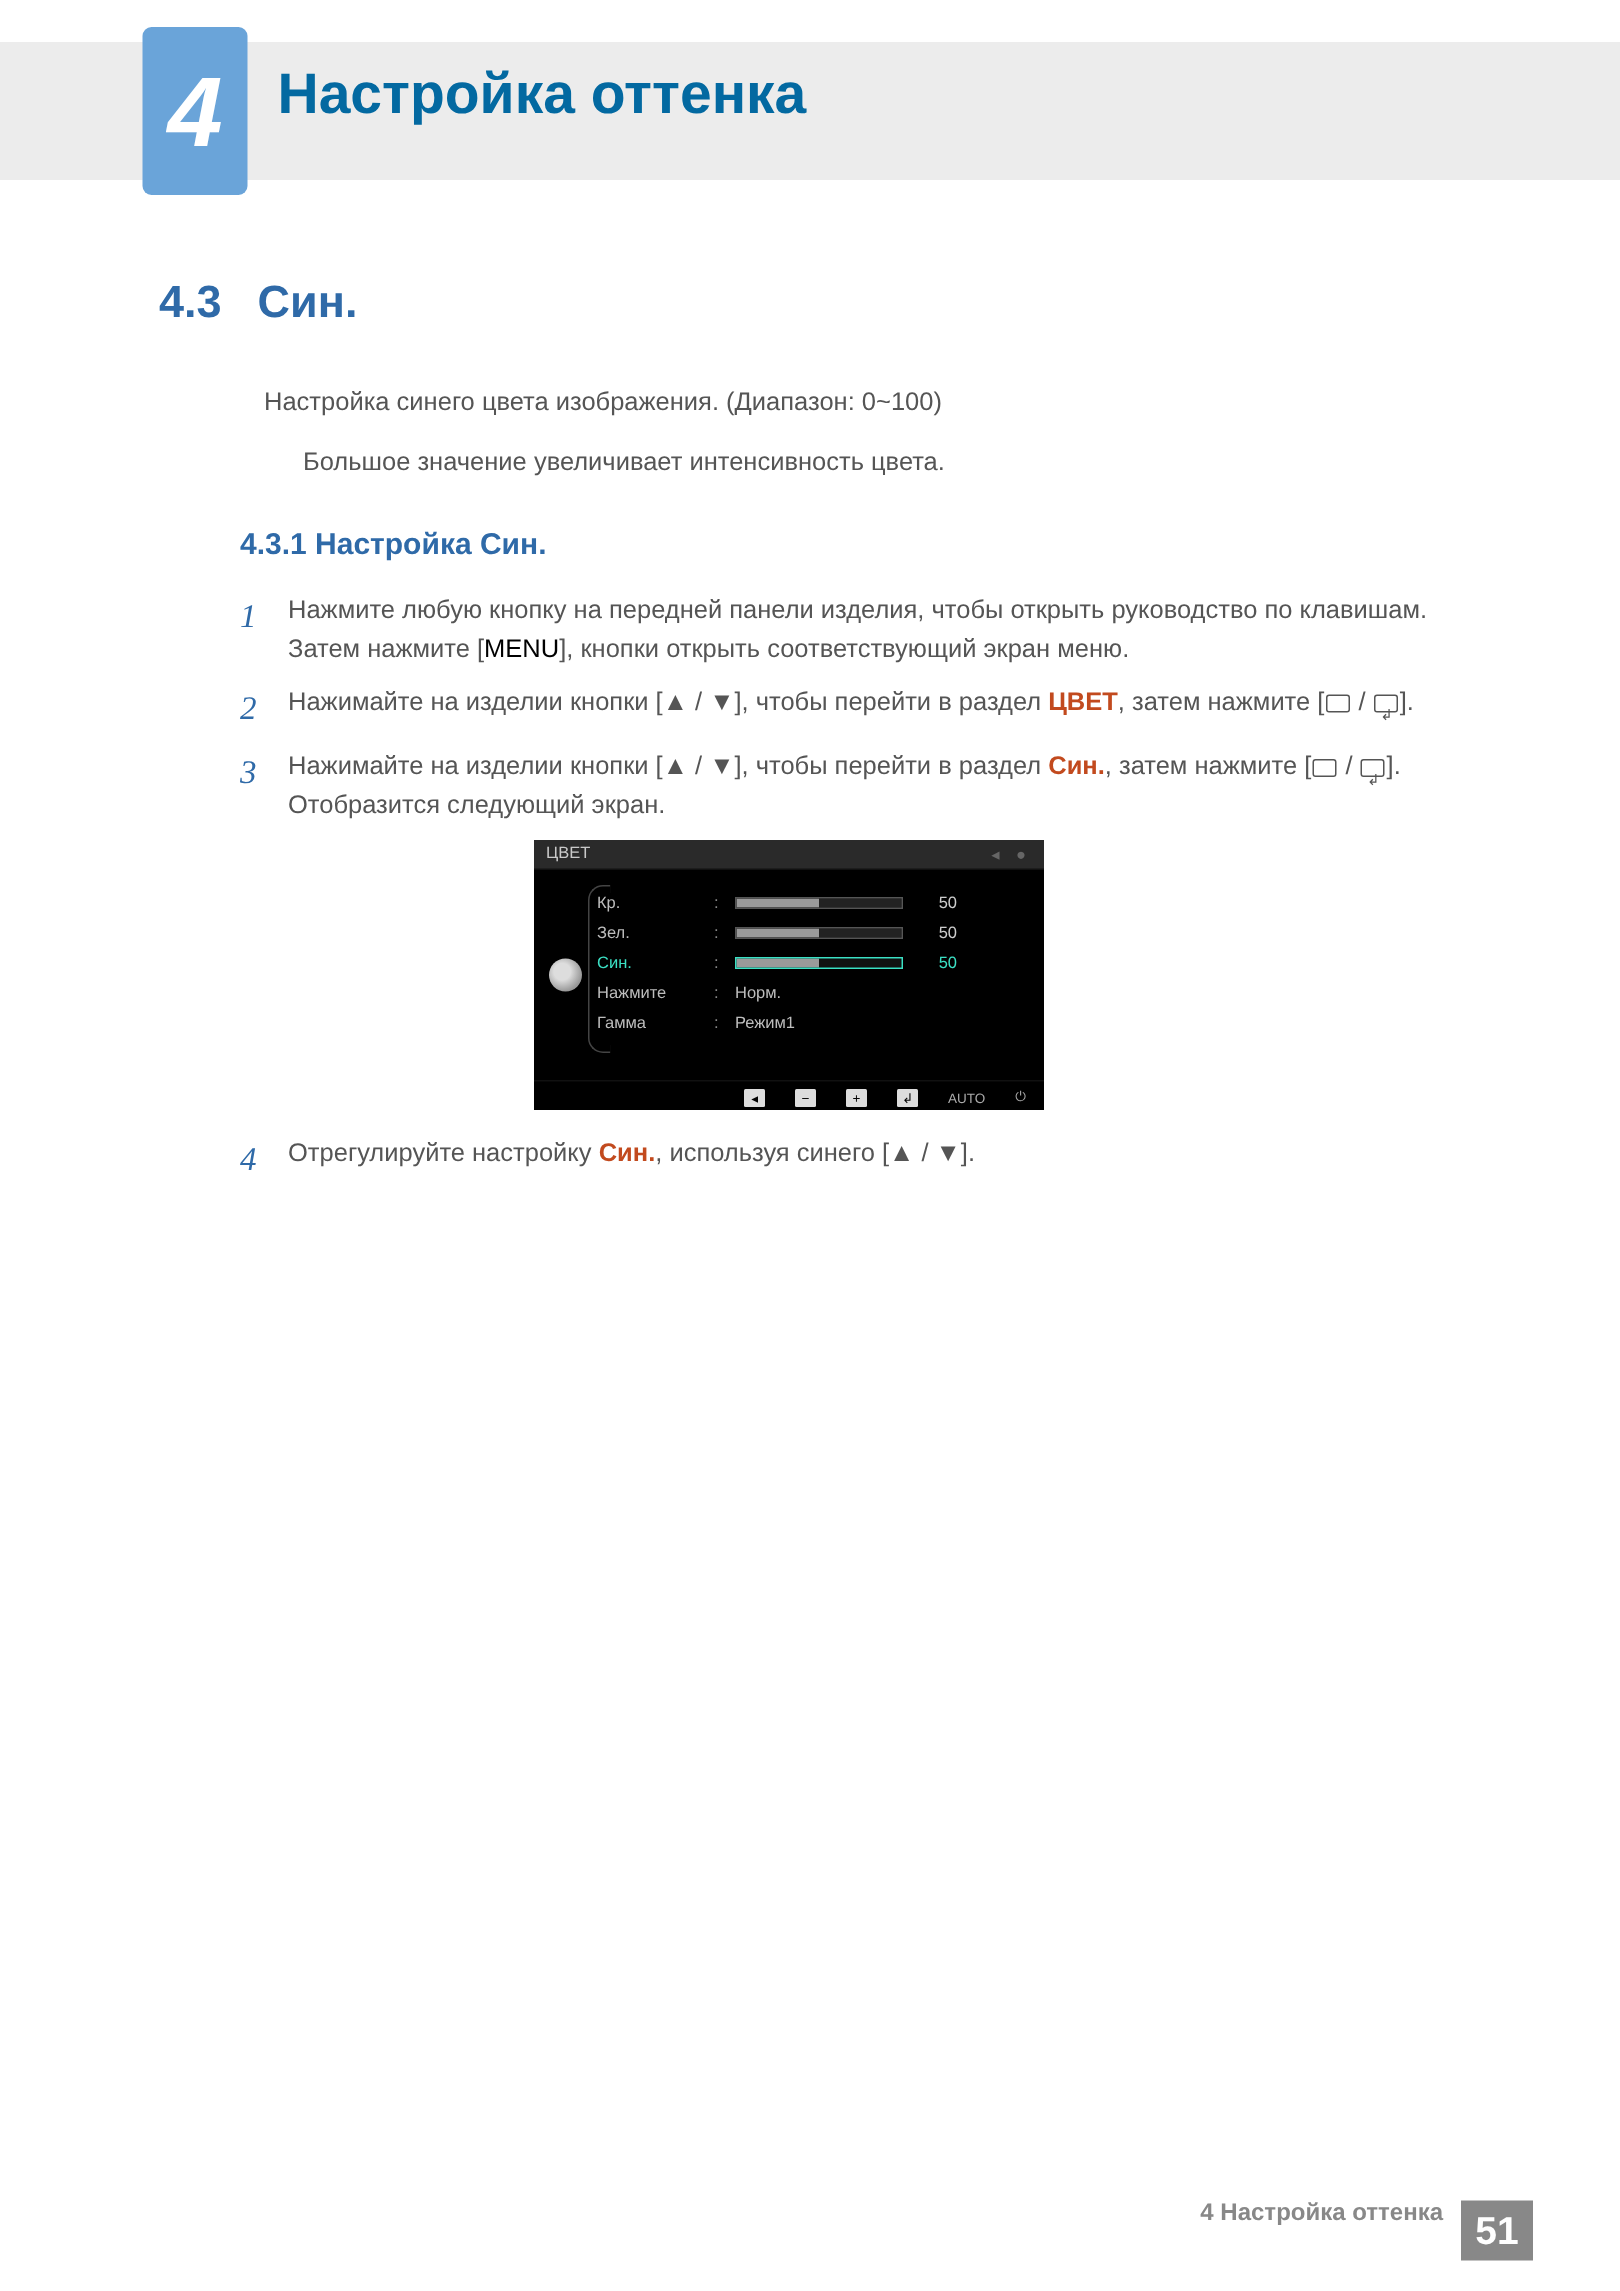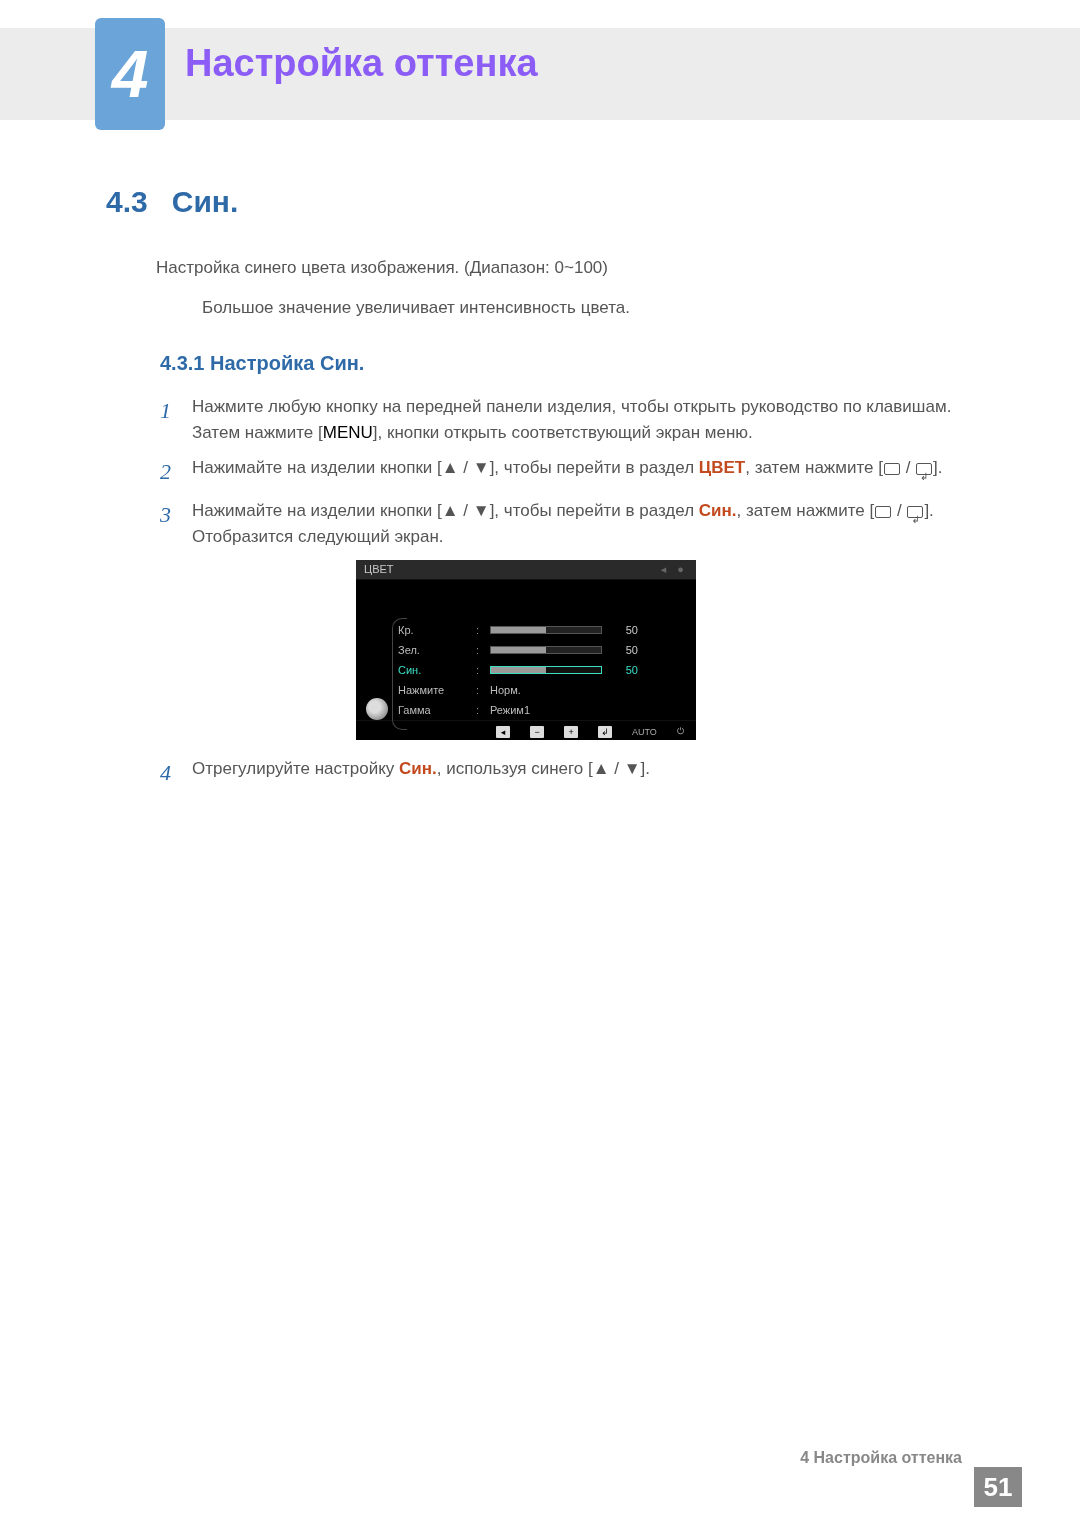--- a/index.html
+++ b/index.html
@@ -36,21 +36,21 @@
     display: flex;
     align-items: center;
     justify-content: center;
     font-family: Arial, sans-serif;
   }
   .chapter-title {
     position: absolute;
     top: 42px;
     left: 185px;
     font-size: 38px;
-    color: #8b5cf6;
+    color: #0369a1;
     font-weight: bold;
     font-family: Arial, sans-serif;
   }
 
   
   .section-row {
     position: absolute;
     top: 185px;
     left: 106px;
     display: flex;
@@ -65,21 +65,21 @@
   .section-title {
     font-size: 30px;
     color: #2f6aa8;
     font-weight: bold;
   }
 
   
   .intro-p1 {
     position: absolute;
     top: 258px;
-    left: 156px;
+    left: 176px;
     font-size: 17px;
     color: #555;
   }
   .intro-p2 {
     position: absolute;
     top: 298px;
     left: 160px;
     font-size: 17px;
     color: #555;
     margin-left: 42px;
@@ -141,21 +141,20 @@
     color: #c9c9c9;
     padding: 3px 8px;
     font-size: 11px;
     border-bottom: 1px solid #111;
     display:flex;
     justify-content:space-between;
   }
   .osd-body {
     display: flex;
     height: 140px;
-    align-items: flex-end;
   }
   .osd-left {
     width: 42px;
     display:flex;
     align-items:center;
     justify-content:center;
   }
   .palette-icon {
     width: 22px; height: 22px;
     border-radius: 50%;
@@ -231,21 +230,20 @@
   .footer-page {
     background: #888;
     color: #fff;
     font-size: 26px;
     font-weight: bold;
     width: 48px;
     height: 40px;
     display: flex;
     align-items: center;
     justify-content: center;
-    margin-top: 18px;
   }
 </style>
 </head>
 <body>
 
 <div class="header-band"></div>
 <div class="chapter-badge">4</div>
 <div class="chapter-title">Настройка оттенка</div>
 
 <div class="section-row">

